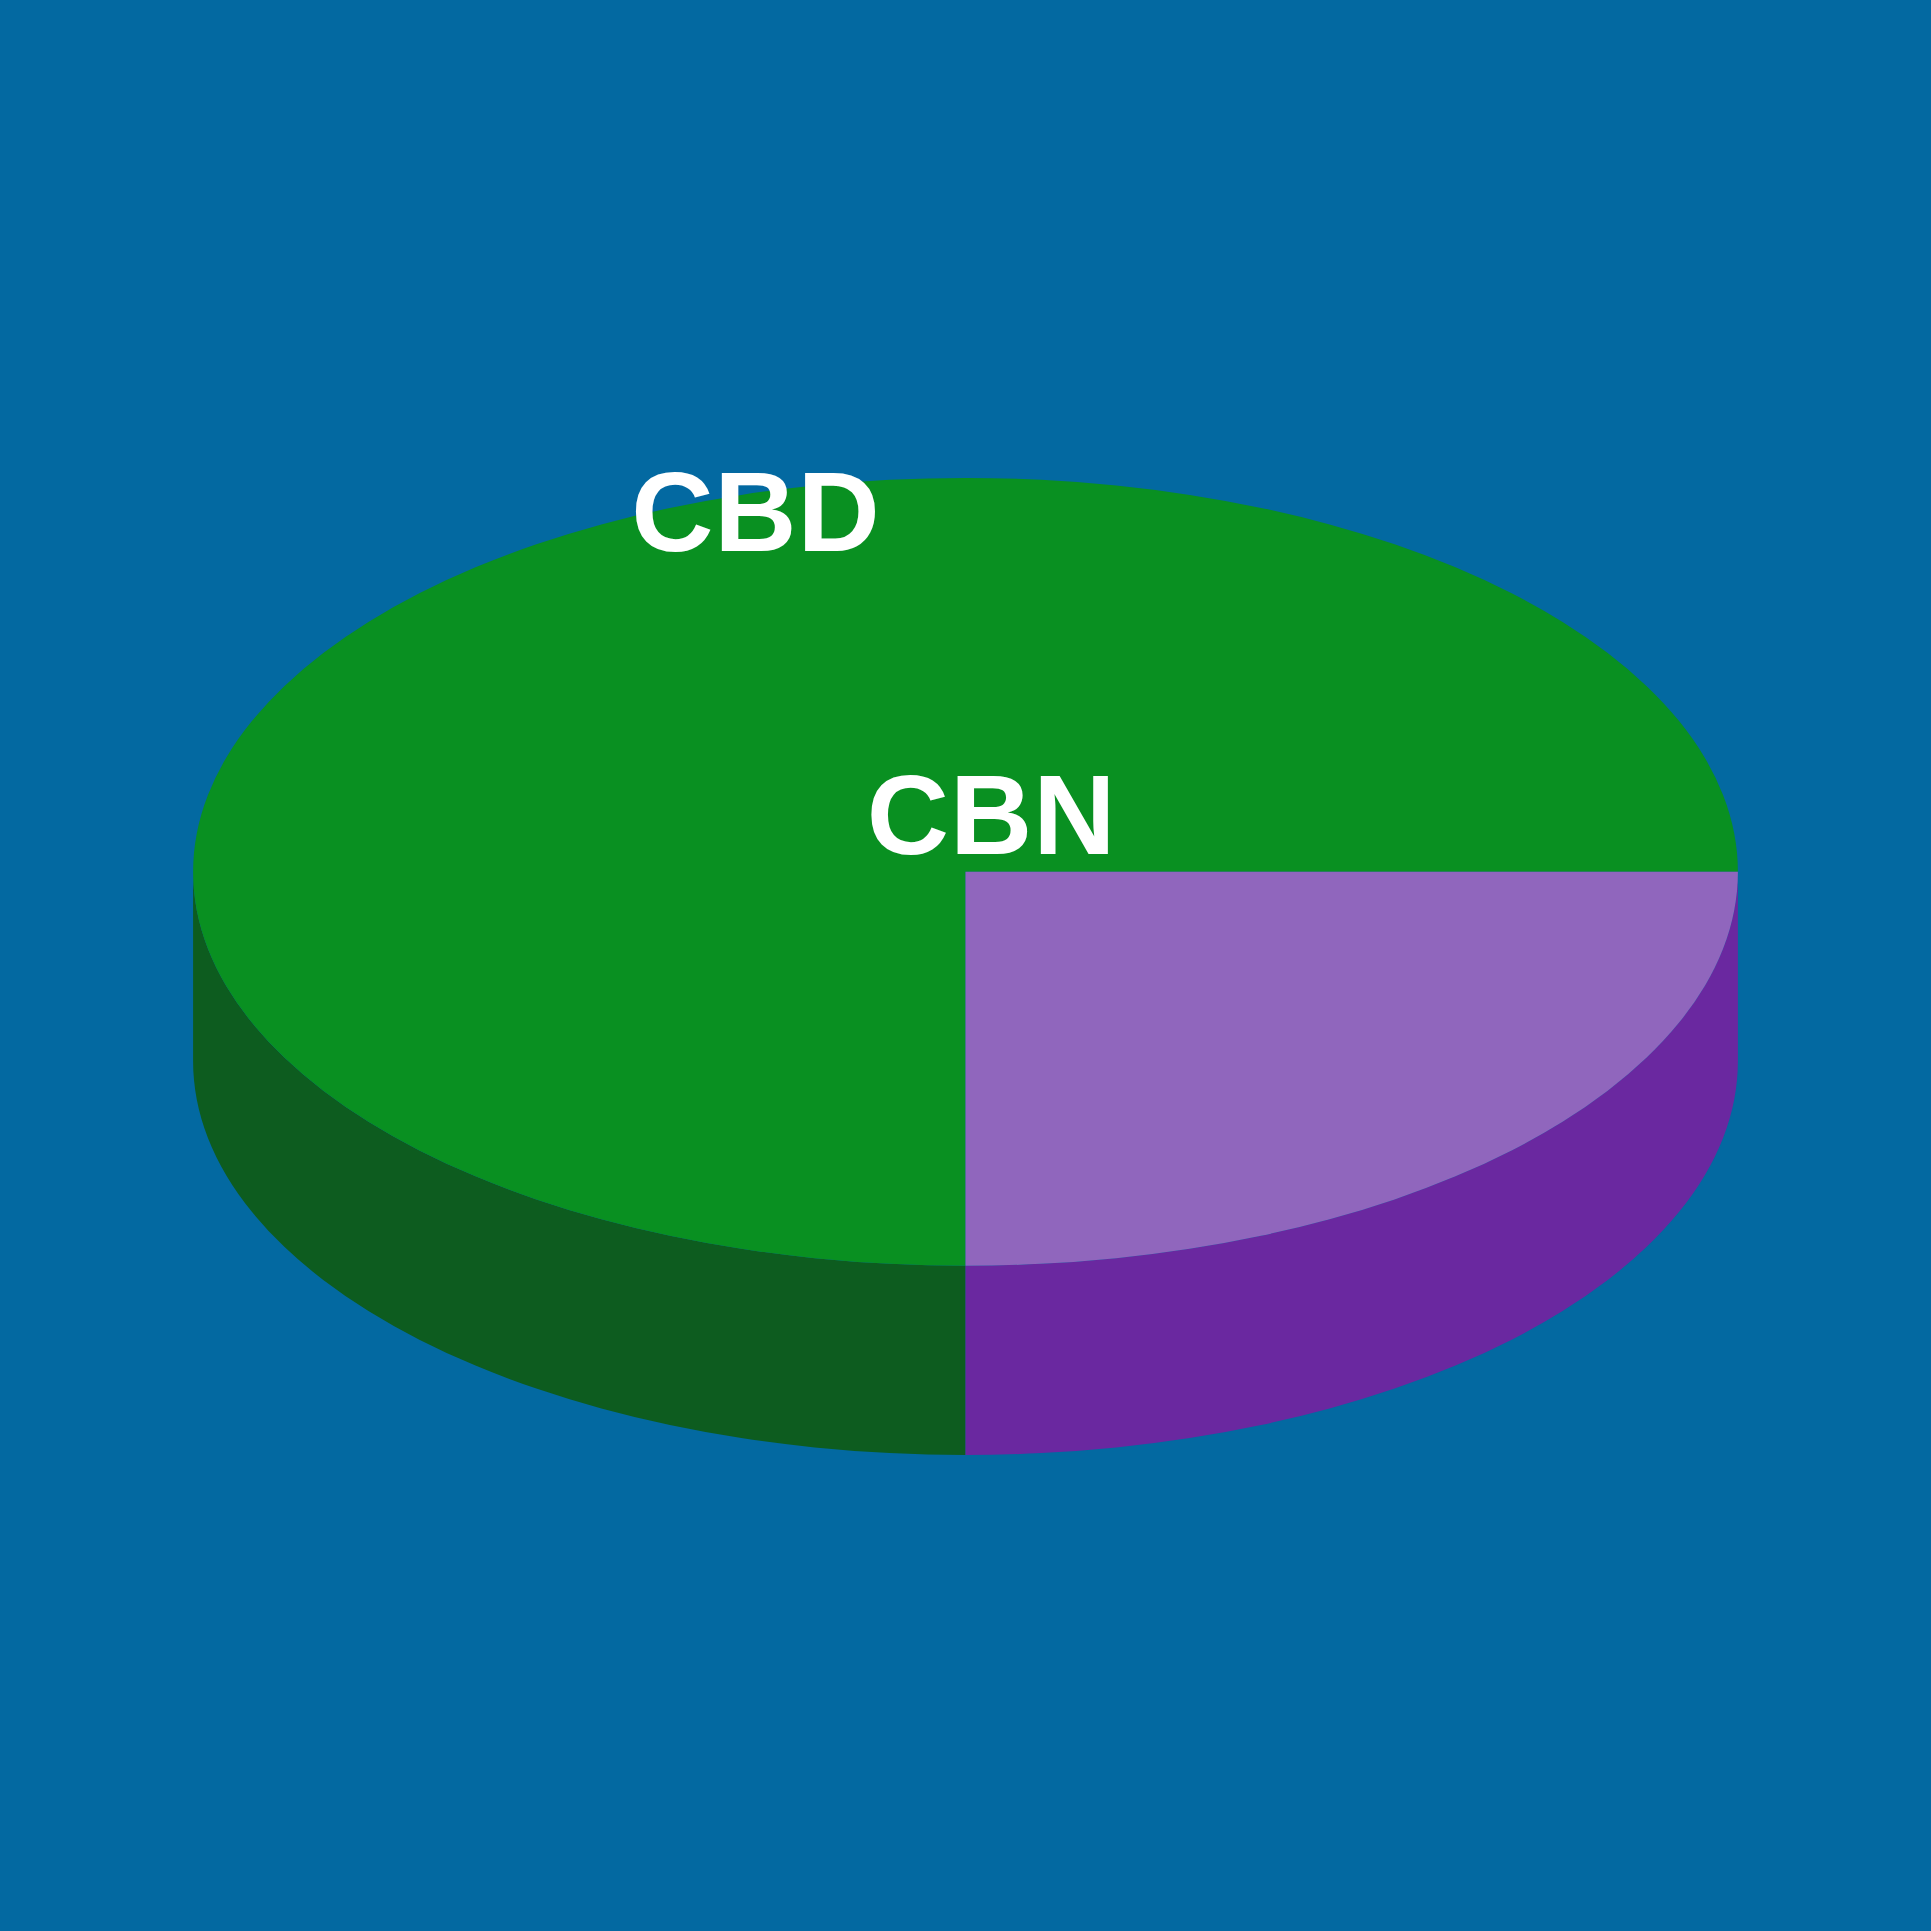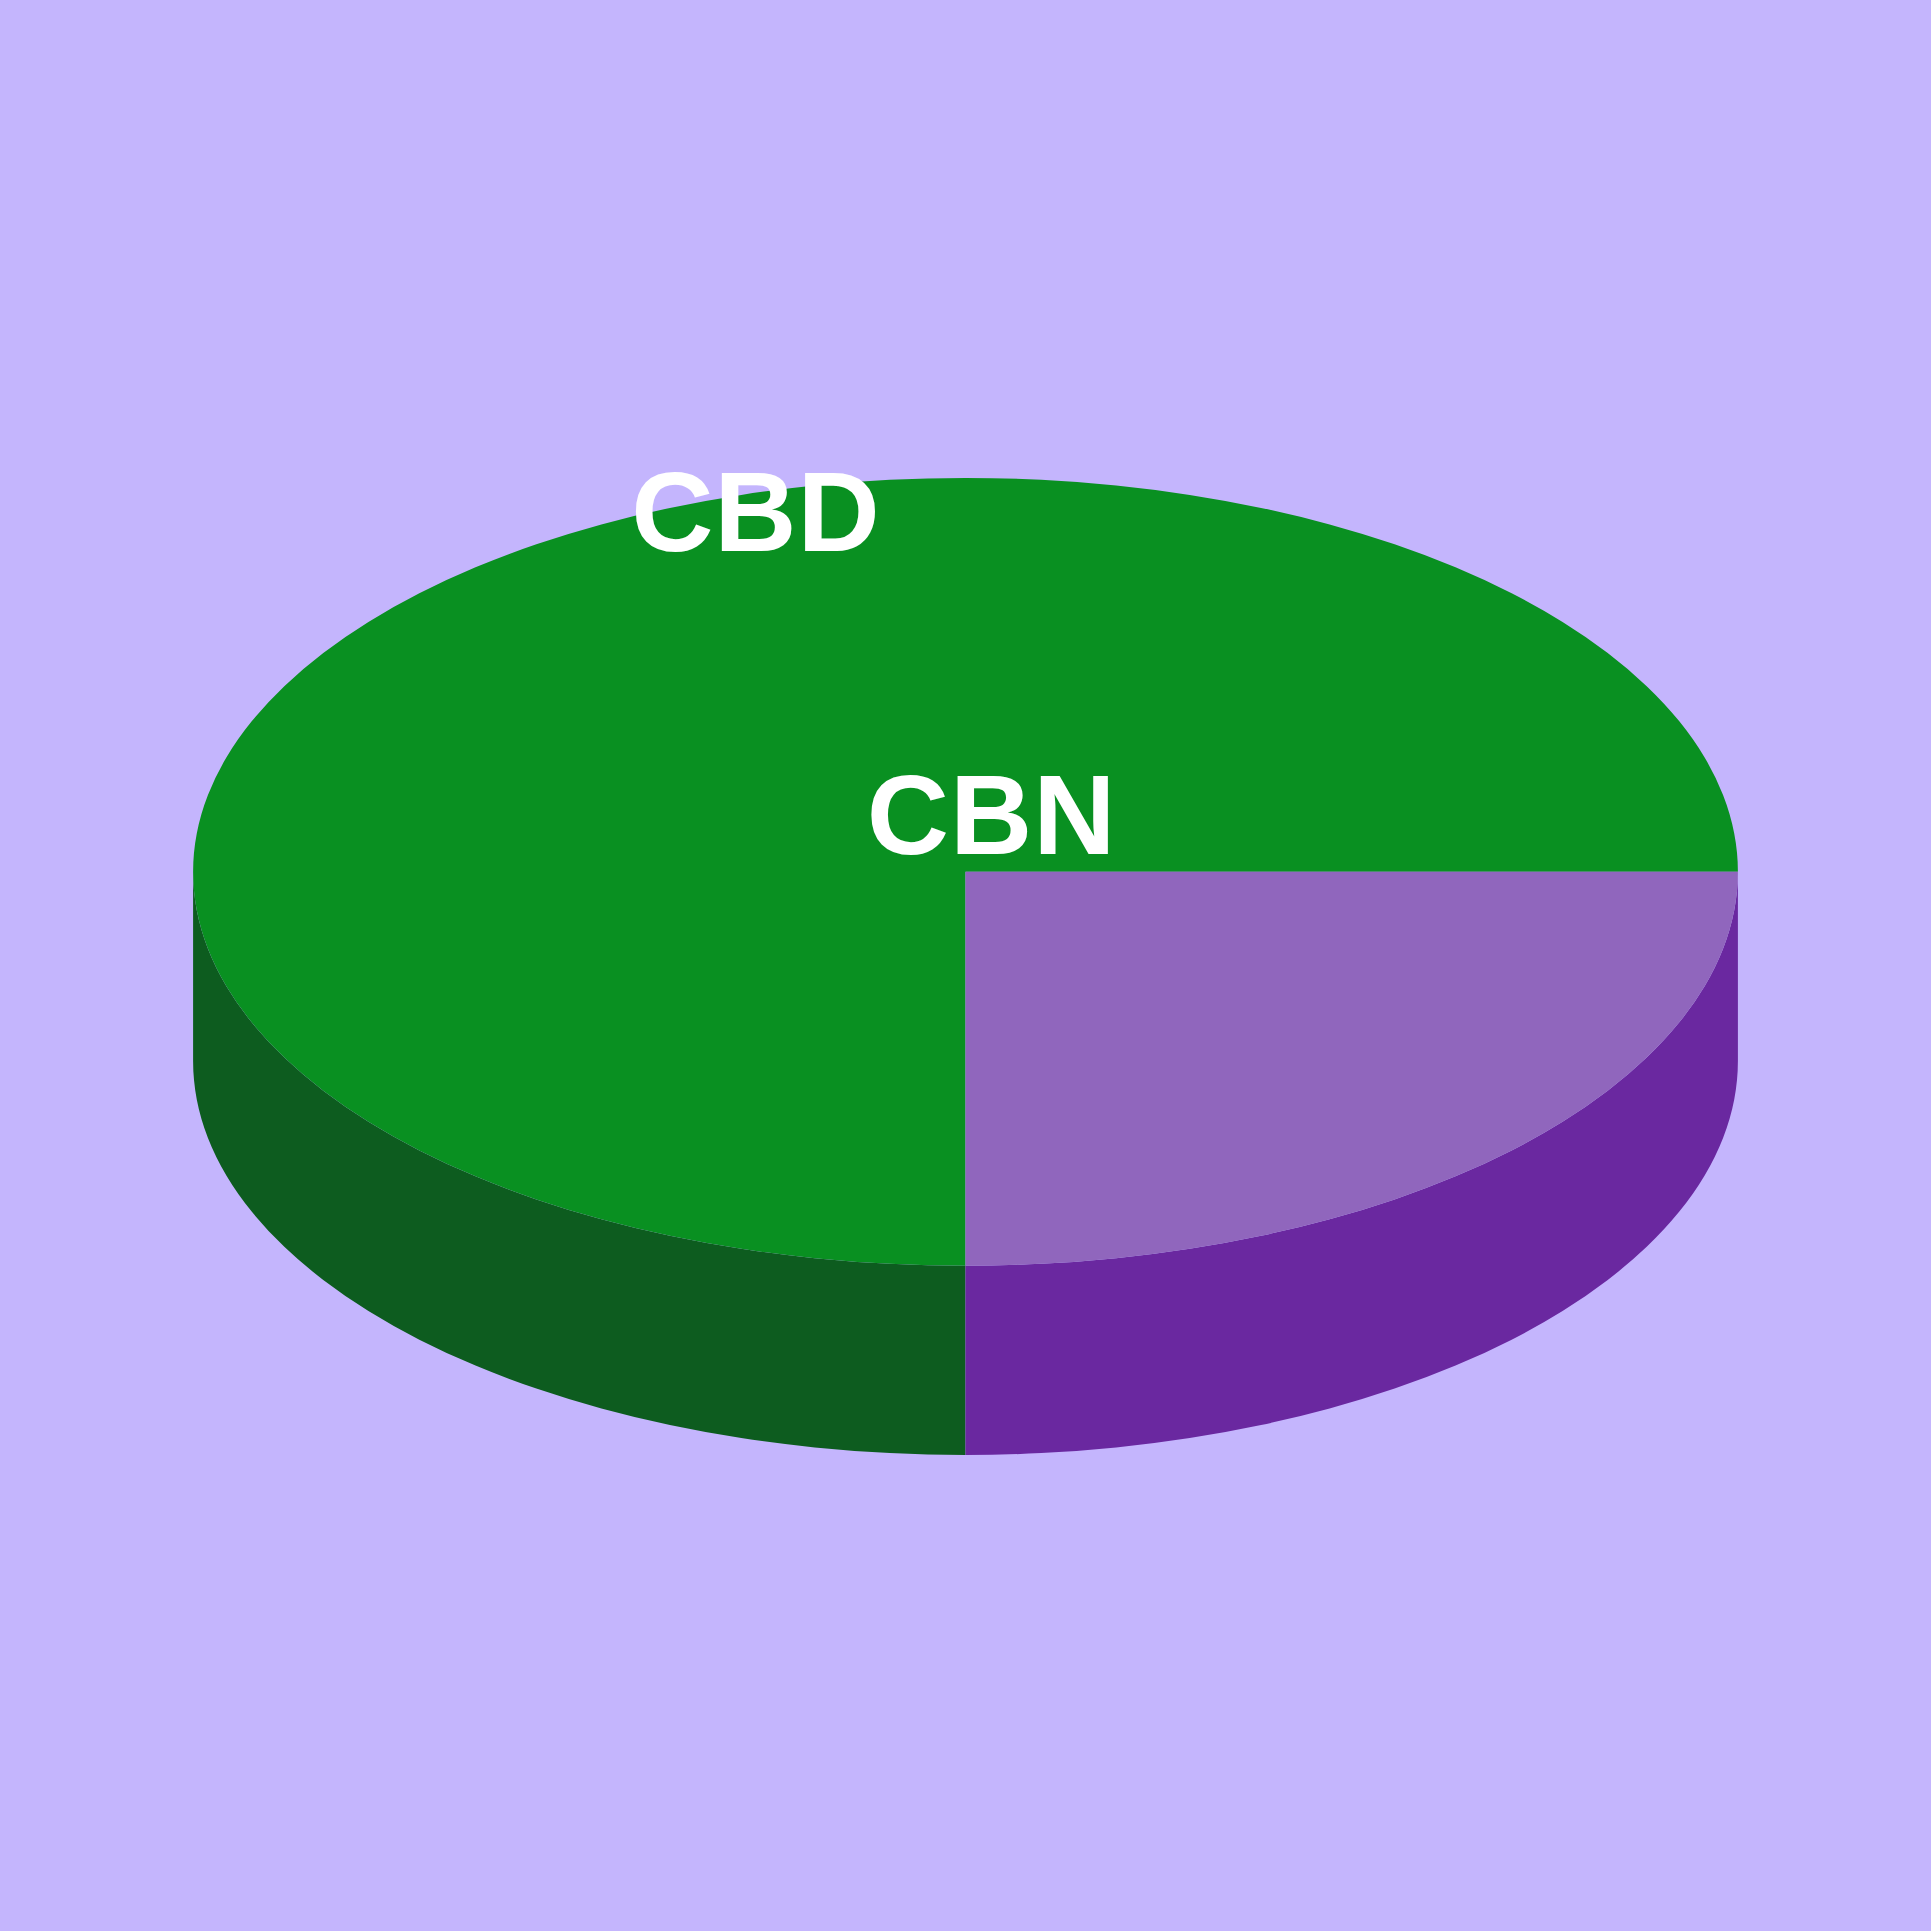--- a/index.html
+++ b/index.html
@@ -34,21 +34,21 @@
     fill: #ffffff;
     text-anchor: middle;
     dominant-baseline: middle;
     font-size: 118px;
     letter-spacing: 1px;
   }
 </style>
 </head>
 <body>
 
-<div id="stage" style="background: #c4b5fd;">
+<div id="stage" style="background: #0369a1;">
 
   <svg id="pie-svg" viewBox="0 0 2000 2000" xmlns="http://www.w3.org/2000/svg">
 
     <g>
 
       <path id="side-cbd" fill="#0d5c1f" d="M 1000 1311
      A 800 408 0 0 1 200 903
      L 200 1099
      A 800 408 0 0 0 1000 1507
      Z"></path>

